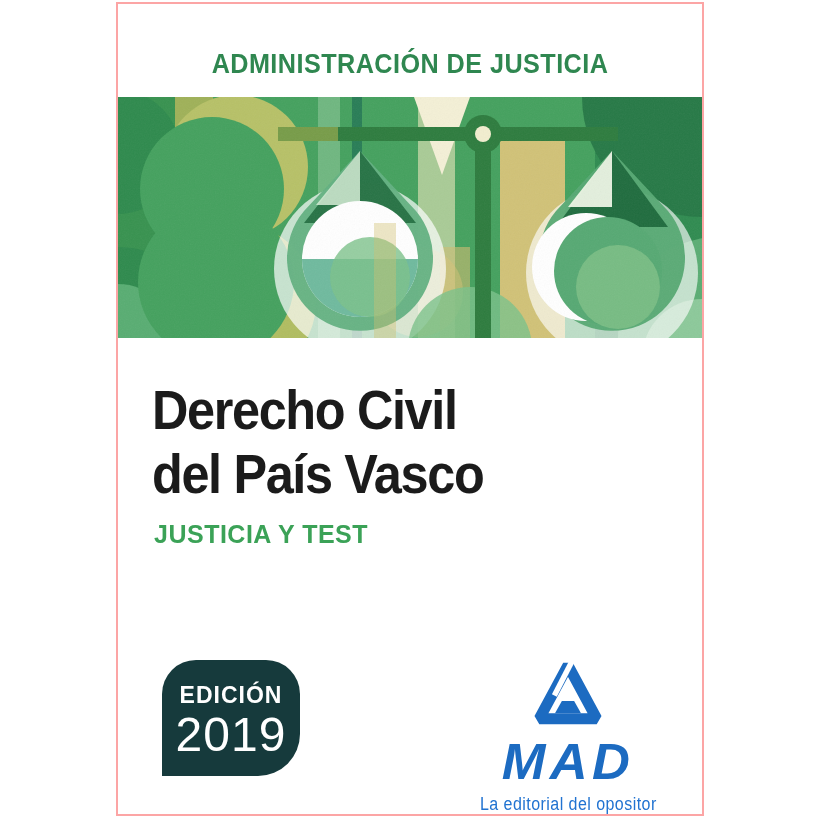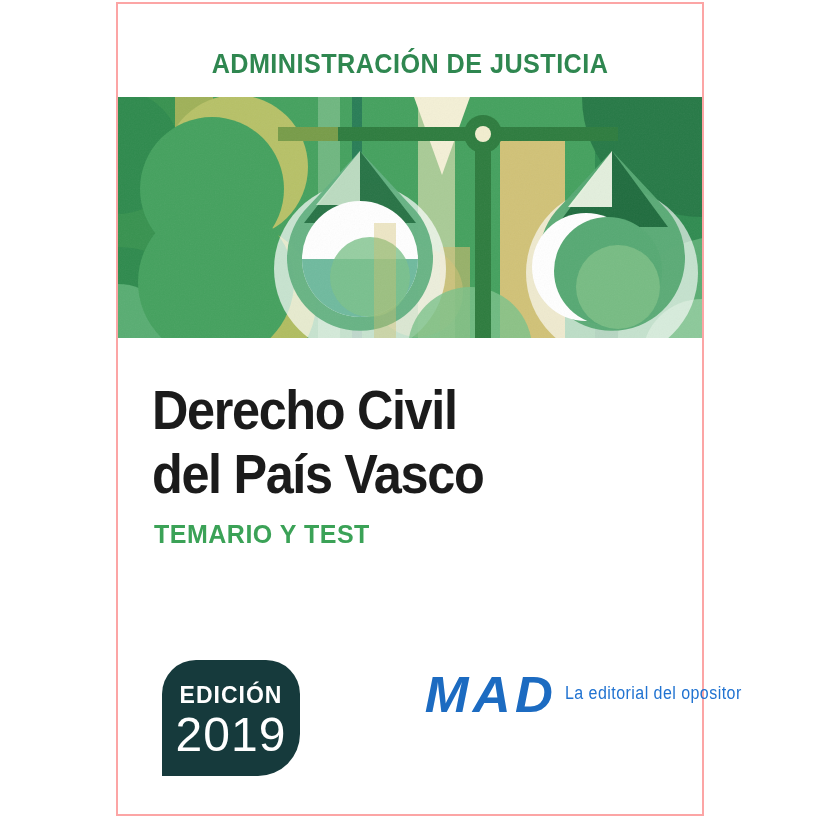--- a/index.html
+++ b/index.html
@@ -37,21 +37,21 @@
     color:#ffffff;text-align:left;
   }
   .edition-label{
     margin-top:22px;font-size:23px;font-weight:bold;letter-spacing:1px;white-space:nowrap;
   }
   .edition-year{
     margin-top:1px;font-size:48px;font-weight:normal;line-height:50px;letter-spacing:1px;white-space:nowrap;
   }
   .publisher{
     position:absolute;left:310px;top:645px;width:280px;
-    display:flex;flex-direction:row;align-items:center;
+    display:flex;flex-direction:column;align-items:center;
   }
   .publisher-triangle{width:82px;height:74px;margin-top:4px;display:block;}
   .publisher-name{
     margin-top:13px;font-size:50px;line-height:44px;font-weight:bold;font-style:italic;
     color:#1c6bc1;letter-spacing:4px;transform:scaleX(1.05);transform-origin:center top;
     white-space:nowrap;
   }
   .publisher-tagline{
     margin-top:10px;font-size:18px;color:#2173d1;letter-spacing:0.5px;
     transform:scaleX(0.89);transform-origin:center top;white-space:nowrap;
@@ -132,21 +132,21 @@
 
       <rect x="0" y="0" width="584" height="241" filter="url(#grain)" opacity="0.07"></rect>
     </g>
   </svg>
 
   <div class="book-title">
     <div>Derecho Civil</div>
     <div>del País Vasco</div>
   </div>
 
-  <div class="book-subtitle">TEMARIO Y TEST</div>
+  <div class="book-subtitle">JUSTICIA Y TEST</div>
 
   <div class="edition-badge">
     <div class="edition-label">EDICIÓN</div>
     <div class="edition-year">2019</div>
   </div>
 
   <div class="publisher">
     <svg class="publisher-triangle" viewBox="-10 -12 120 104" xmlns="http://www.w3.org/2000/svg">
       <path d="M50 4 L8 82 L92 82 Z" fill="none" stroke="#1c6bc1" stroke-width="16" stroke-linejoin="bevel"></path>
       <line x1="60" y1="-10" x2="30" y2="48" stroke="#ffffff" stroke-width="8"></line>

